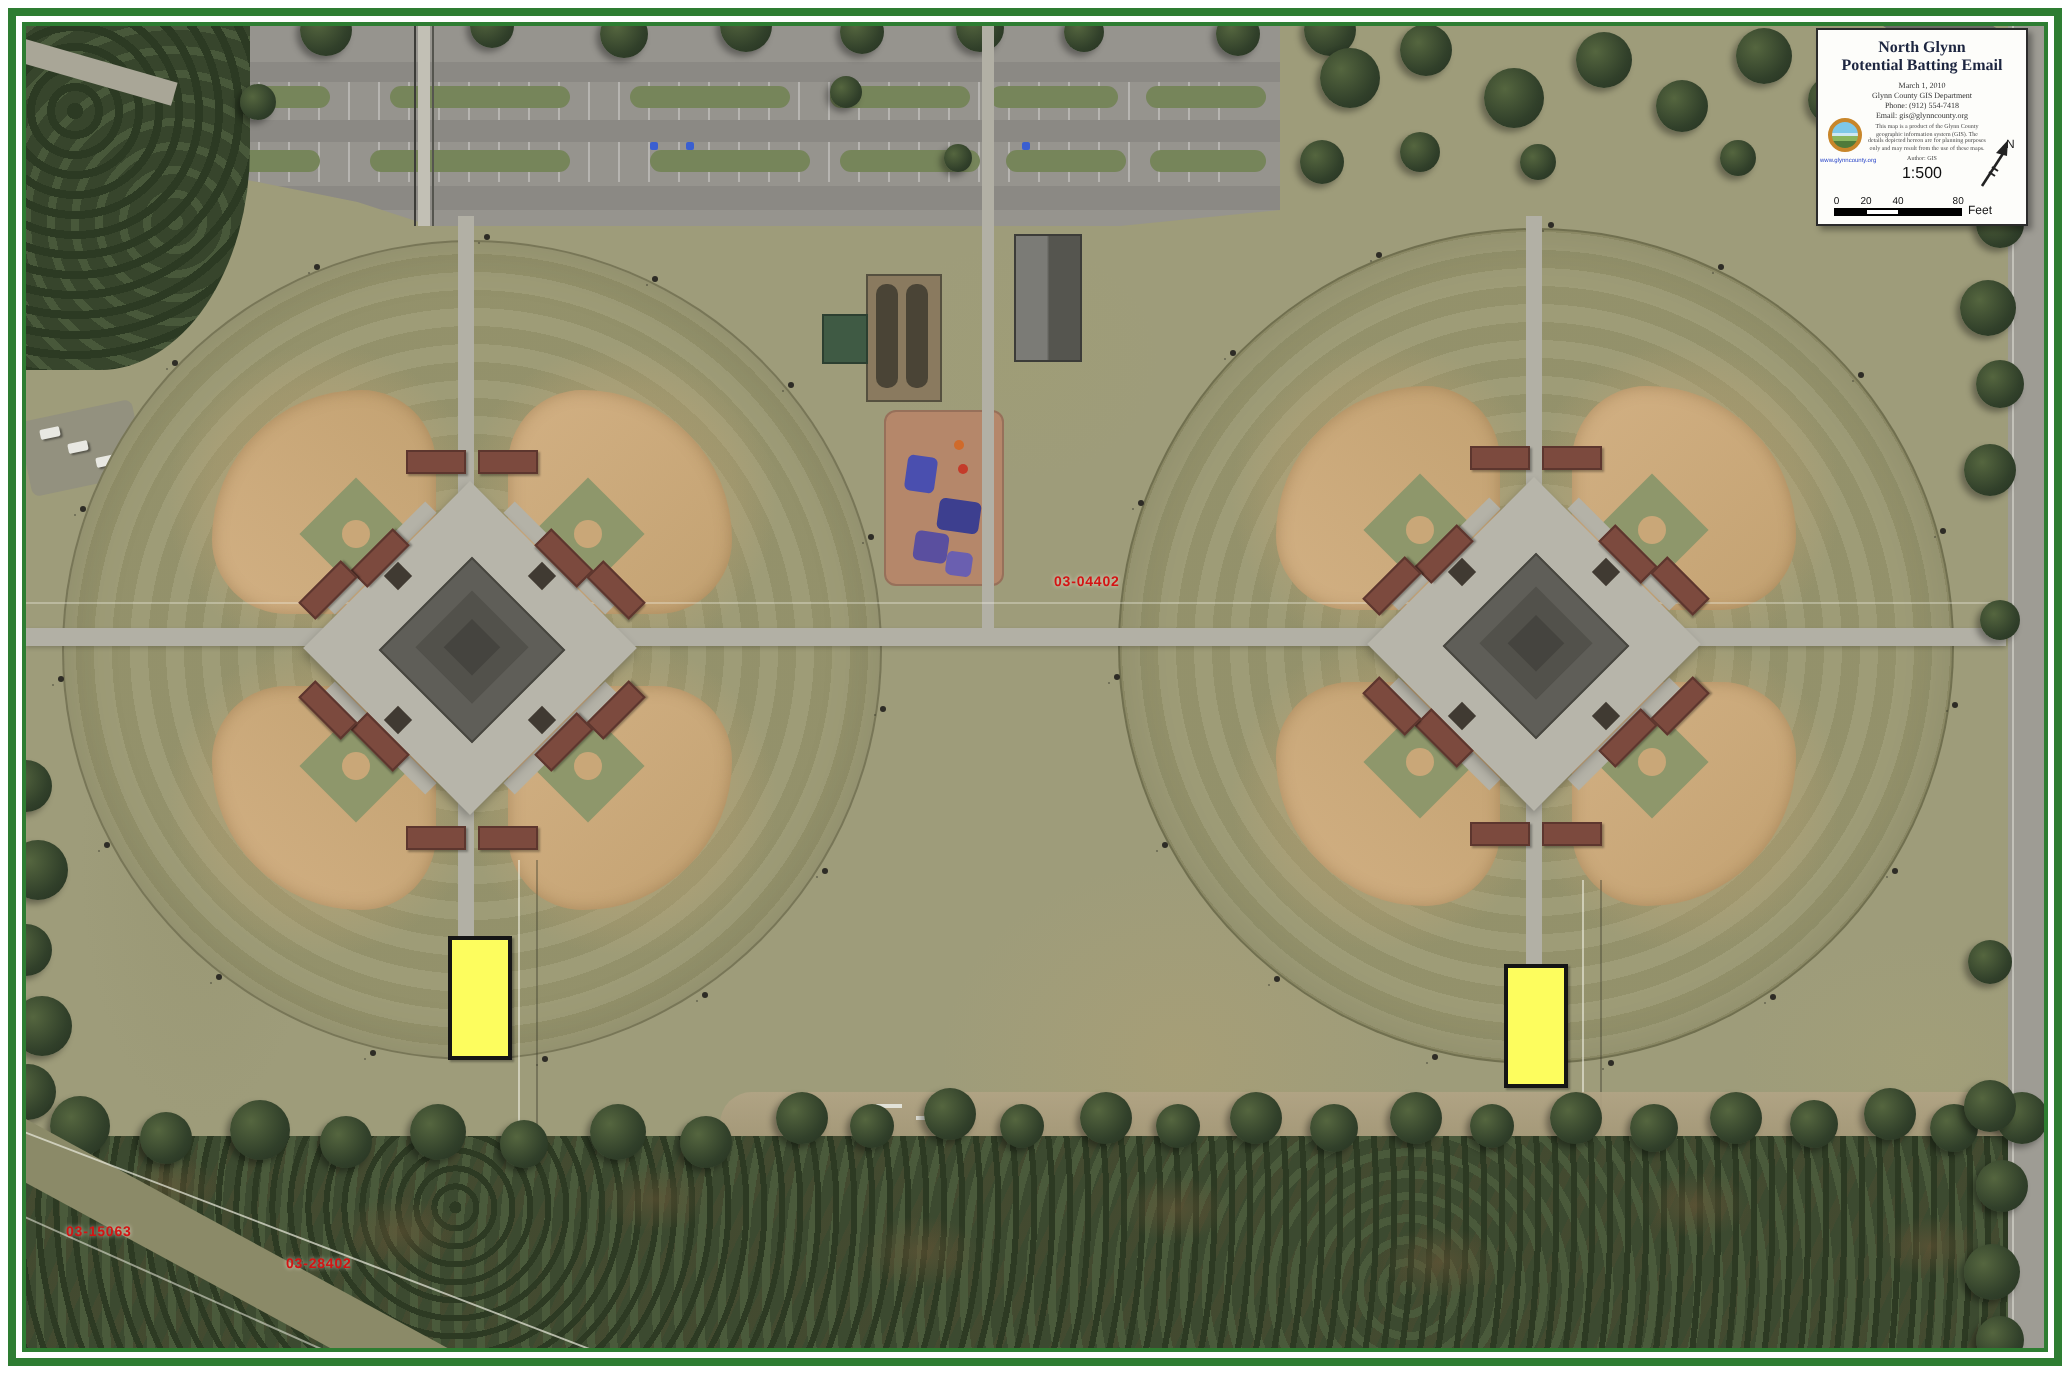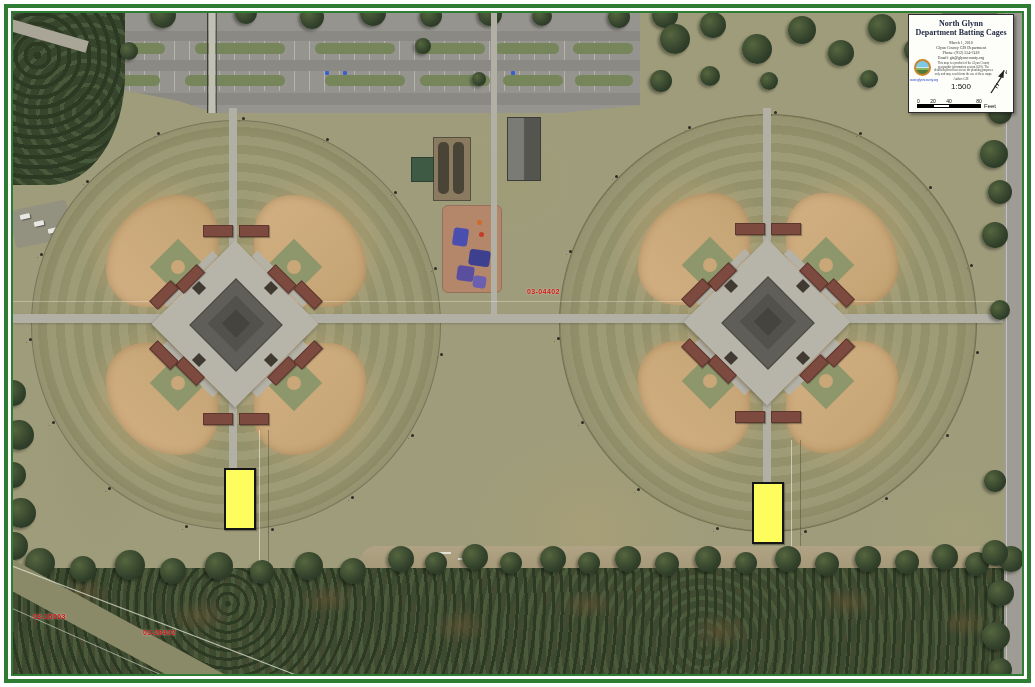--- a/index.html
+++ b/index.html
@@ -316,21 +316,21 @@
       <div class="parcel" style="left: 33px; top: 613px;">03-15063</div>
       <div class="parcel" style="left: 143px; top: 629px;">03-28402</div>
     </div>
 
   <div class="frame-mask"></div>
   <div class="frame-green-outer"></div>
   <div class="frame-green-inner"></div>
 
   <div class="titlebox">
     <div class="t1">North Glynn</div>
-    <div class="t2">Department Batting Cages</div>
+    <div class="t2">Potential Batting Email</div>
     <div class="tdate">March 1, 2010</div>
     <div class="tinfo">Glynn County GIS Department</div>
     <div class="tinfo">Phone: (912) 554-7418</div>
     <div class="tinfo">Email: gis@glynncounty.org</div>
     <div class="tpar">This map is a product of the Glynn County geographic information system (GIS). The details depicted hereon are for planning purposes only and may result from the use of these maps.</div>
     <div class="tauthor">Author: GIS</div>
     <div class="tscale">1:500</div>
 
     <div class="seal"></div>
     <div class="sealurl">www.glynncounty.org</div>

